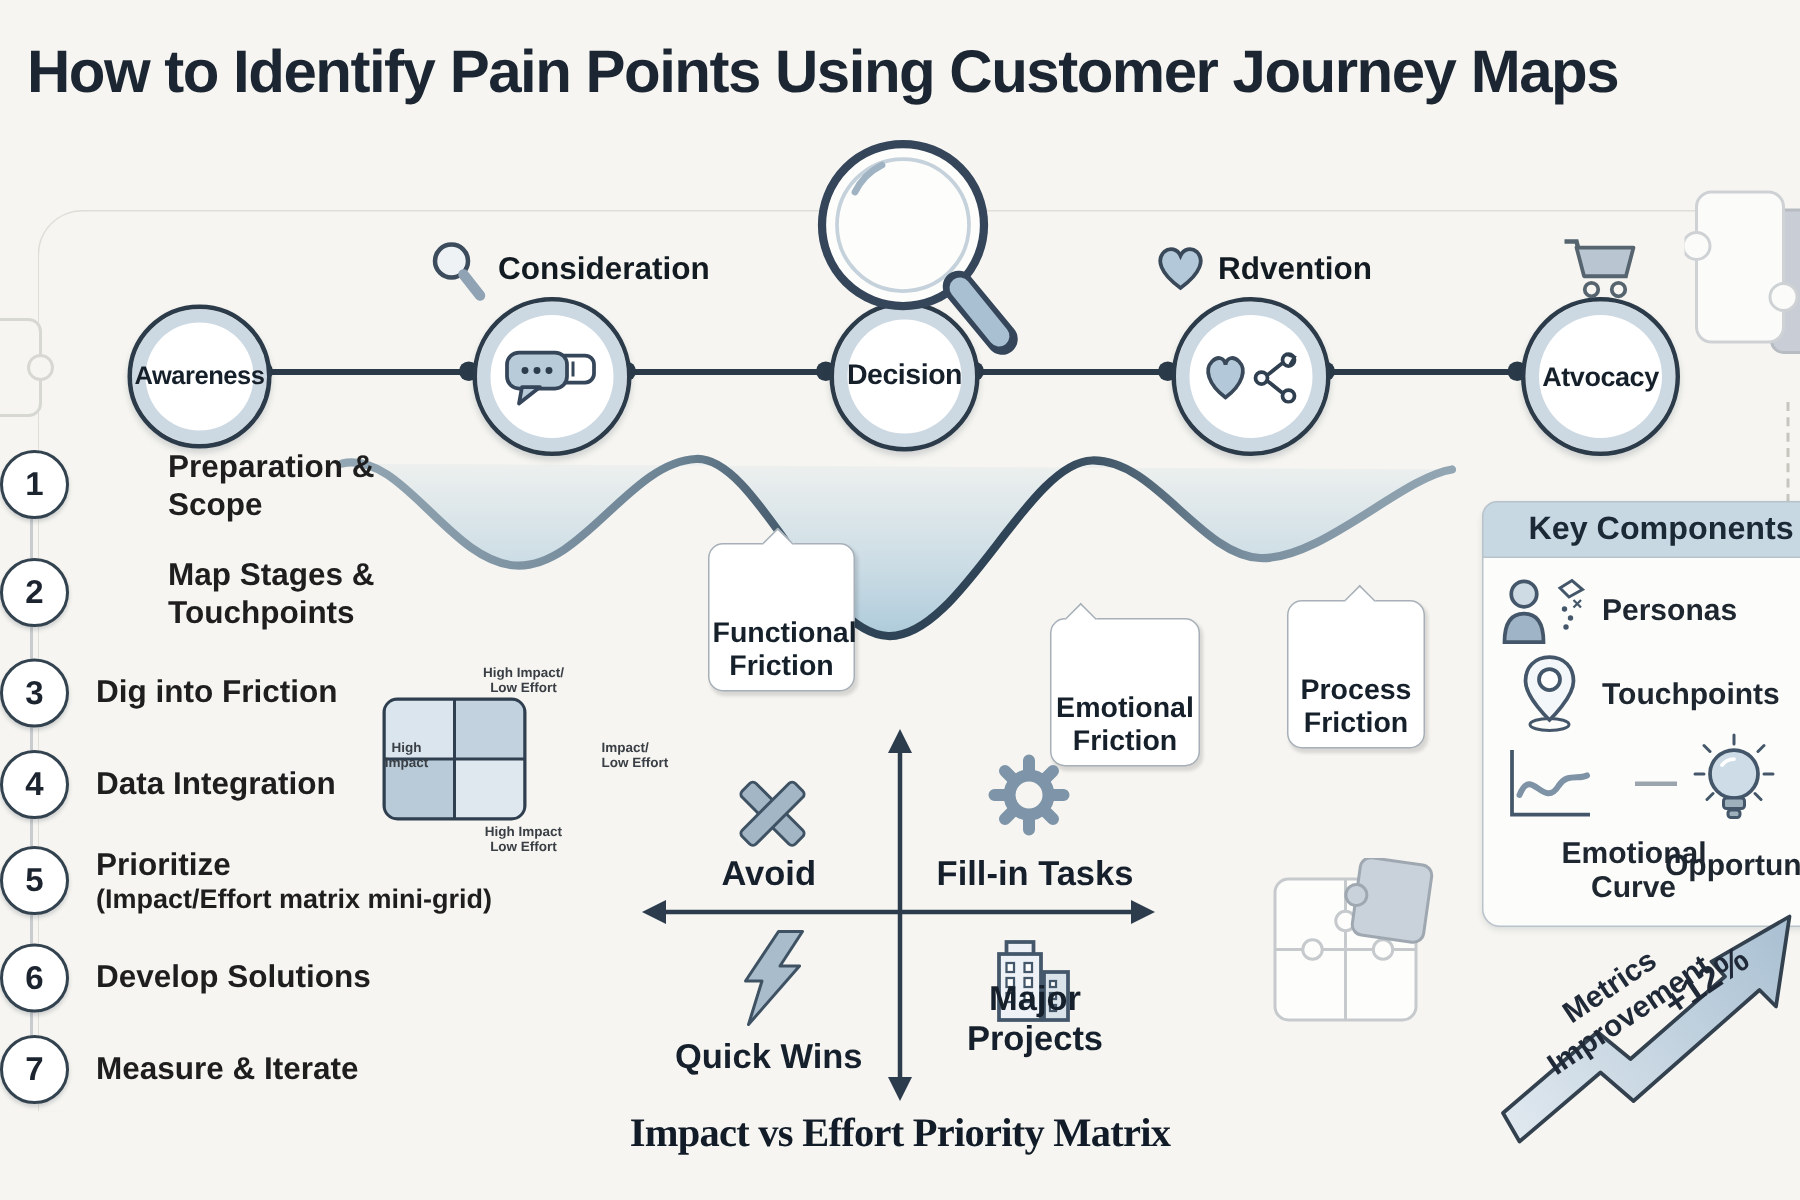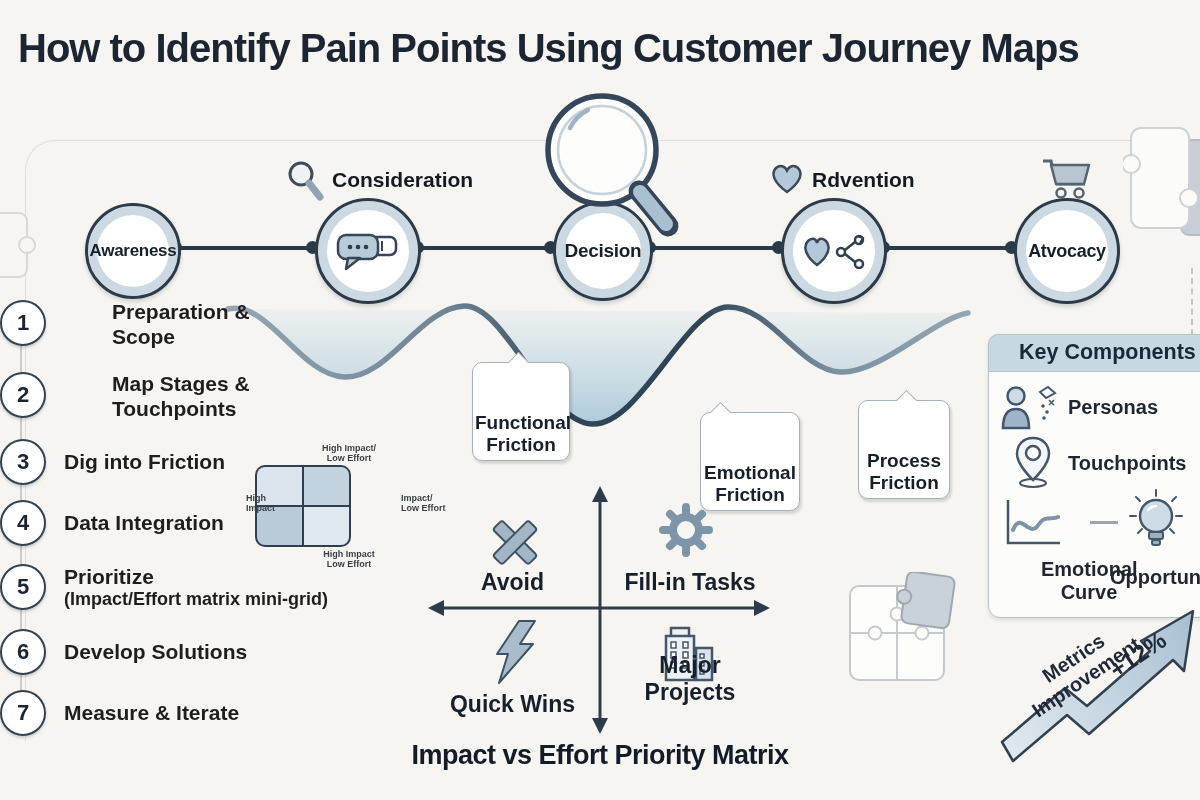--- a/index.html
+++ b/index.html
@@ -42,21 +42,21 @@
   .mg-lbl{font-size:9px;font-weight:700;color:#3a3f45;line-height:1.15;text-align:center;}
   
   .callout{background:#fff;border:1.5px solid #a7b0b8;border-radius:10px;
     padding:5px 2px;font-size:19px;font-weight:700;line-height:1.15;color:#15202b;
     text-align:center;box-shadow:1.5px 2.5px 2.5px rgba(0,0,0,.13);}
   .callout .ptr{position:absolute;top:-8px;width:14px;height:14px;background:#fff;
     border-left:1.5px solid #a7b0b8;border-top:1.5px solid #a7b0b8;transform:rotate(45deg);}
   
   .qlabel{font-size:23px;font-weight:700;color:#16202c;text-align:center;}
   .mtitle{left:300px;top:740px;width:600px;text-align:center;font-size:27px;
-    font-weight:700;color:#121c28;letter-spacing:-0.5px;}
+    font-weight:700;color:#121c28;letter-spacing:-0.5px;font-family:Liberation Serif, serif;}
   .xbar{position:absolute;width:48px;height:11px;background:#a3b6c6;border:2px solid #3e5264;
     border-radius:4px;top:18px;left:-1px;}
   
   .kc-panel{left:988px;top:334px;width:222px;height:282px;background:#fcfcfa;
     border:1.5px solid #b8c2ca;border-radius:12px;box-shadow:0 2px 4px rgba(40,55,70,.12);}
   .kc-header{left:988px;top:334px;width:222px;height:38px;background:#c7d8e3;
     border-radius:10px 10px 0 0;border:1.5px solid #b8c2ca;box-sizing:border-box;
     line-height:35px;padding-left:30px;font-size:21.5px;font-weight:700;color:#1b2836;}
   .kc-lbl{font-size:20px;font-weight:700;color:#1e2630;}
   
@@ -219,21 +219,21 @@
 <div class="abs steplbl" style="top:700px">Measure &amp; Iterate</div>
 
 <div class="abs mg-lbl ml" style="left:253px;top:443px;width:96px">High Impact/
 Low Effort</div>
 <div class="abs mini-grid">
   <div style="background:#dbe5ed"></div>
   <div style="background:#c2d2de"></div>
   <div style="background:#b9cbd9"></div>
   <div style="background:#dfe8ef"></div>
 </div>
-<div class="abs mg-lbl ml" style="left:198px;top:493px;width:50px;text-align:left">High
+<div class="abs mg-lbl ml" style="left:198px;top:493px;width:50px;text-align:center">High
 Impact</div>
 <div class="abs mg-lbl ml" style="left:353px;top:493px;width:62px;text-align:left">Impact/
 Low Effort</div>
 <div class="abs mg-lbl ml" style="left:253px;top:549px;width:96px">High Impact
 Low Effort</div>
 
 <div class="abs callout ml" style="left:424px;top:362px;width:92px">
   <span class="ptr" style="left:38px"></span>
   <span>Functional
 Friction</span>

